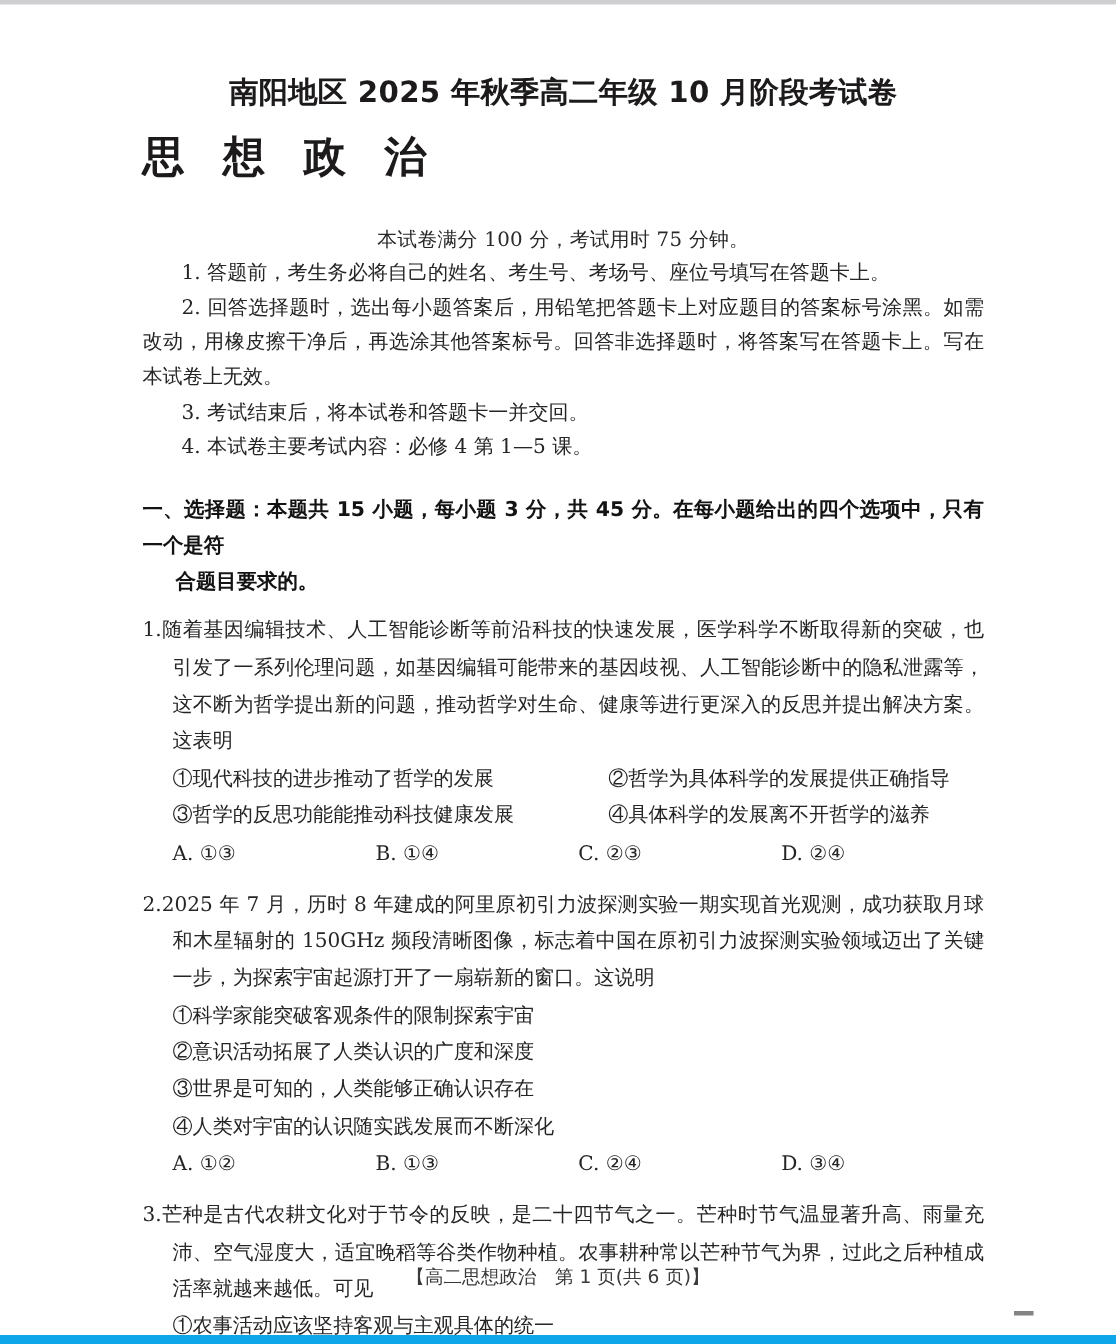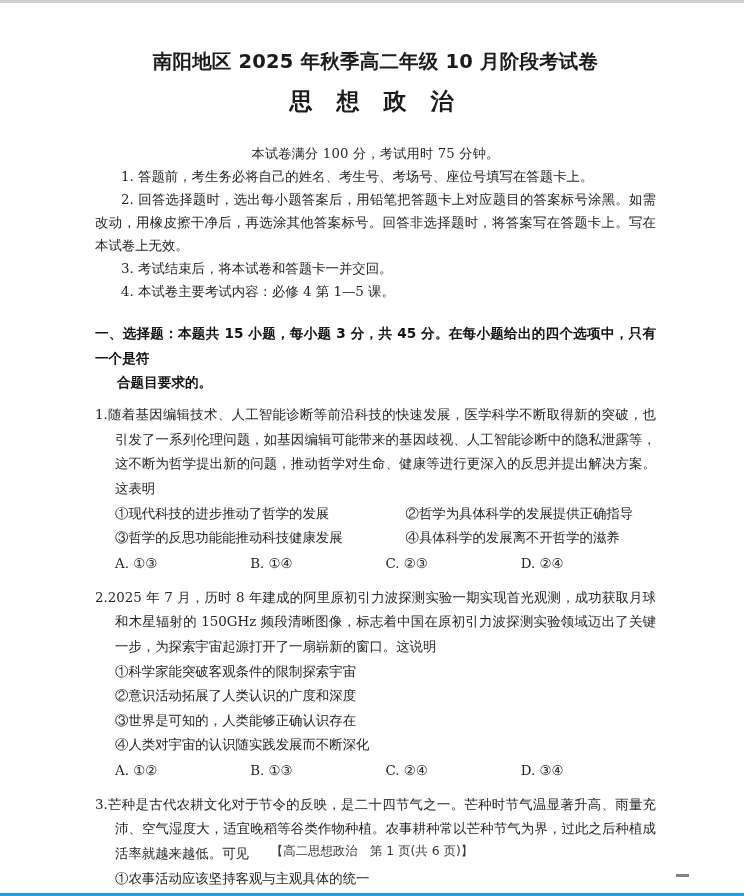--- a/index.html
+++ b/index.html
@@ -14,21 +14,21 @@
     font-family: "DejaVu Serif", "Liberation Serif", serif;
     color: #211f1f;
     position: relative;
   }
   .page {
     position: relative;
     width: 744px;
     height: 896px;
     box-sizing: border-box;
     border-top: 3px solid #cfcfd1;
-    border-bottom: 3px solid #0ea5e9;
+    border-bottom: 6px solid #0ea5e9;
     background: #fff;
   }
   .sheet {
     position: absolute;
     left: 0; top: 0;
     width: 744px;
     padding: 0 88px 0 95px;
     box-sizing: border-box;
   }
 
@@ -37,24 +37,24 @@
     text-align: center;
     font-family: "DejaVu Sans", "Liberation Sans", sans-serif;
     font-weight: bold;
     font-size: 19.5px;
     letter-spacing: 0.2px;
     margin: 46px 0 0 0;
     line-height: 1.3;
     color: #1c1a1a;
   }
   .doc-subtitle {
-    text-align: center;
-    font-family: "DejaVu Sans", "Liberation Sans", sans-serif;
-    font-weight: bold;
-    font-size: 23px;
+    text-align: left;
+    font-family: "DejaVu Sans", "Liberation Sans", sans-serif;
+    font-weight: bold;
+    font-size: 28px;
     letter-spacing: 8px;
     margin: 13px 0 0 0;
     line-height: 1.25;
     color: #1c1a1a;
   }
   .exam-meta {
     text-align: center;
     font-size: 13.2px;
     margin: 29px 0 0 0;
     letter-spacing: 0.2px;

